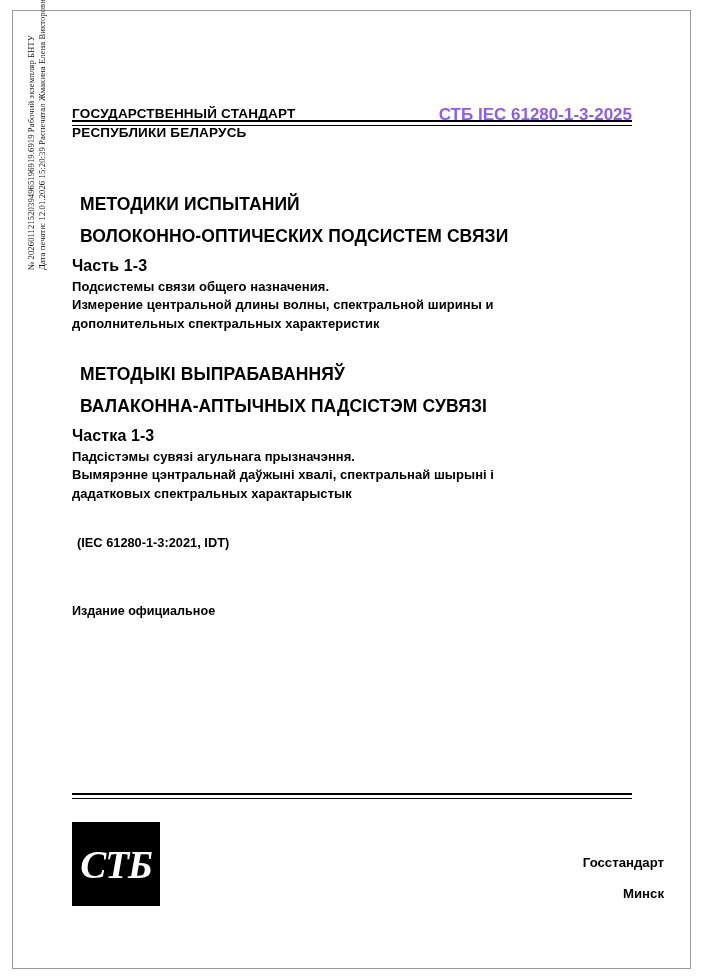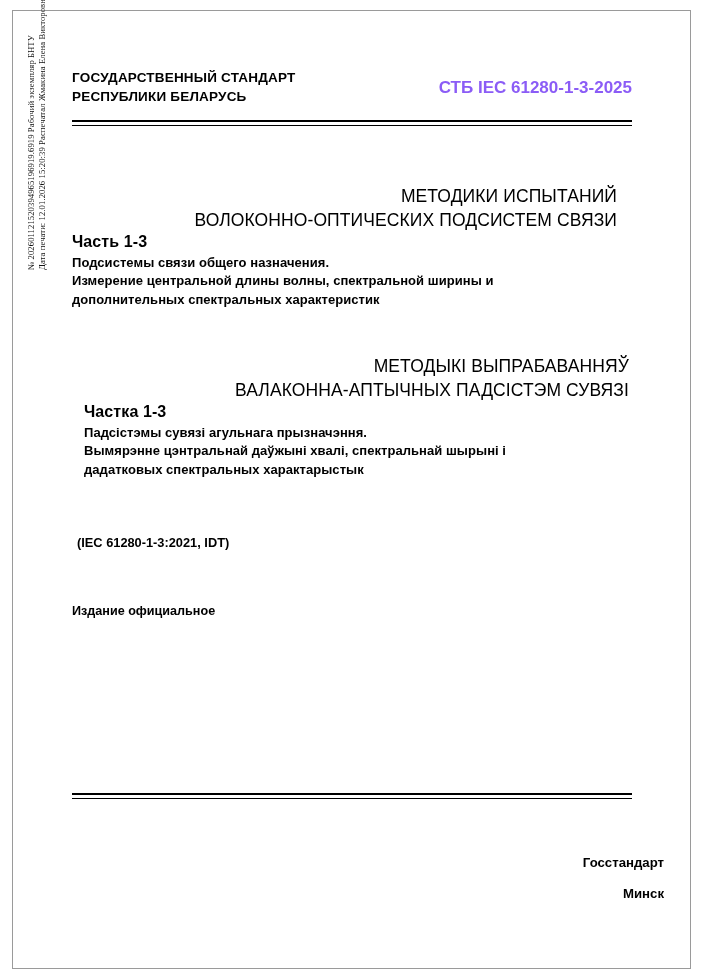--- a/index.html
+++ b/index.html
@@ -41,21 +41,22 @@
   
   .header {
     position: absolute;
     left: 0;
     top: 58px;
     width: 560px;
   }
   .header-row {
     display: flex;
     justify-content: space-between;
-    align-items: center;
+    align-items: flex-start;
+    margin-top: 36px;
   }
   .header-left {
     font-size: 13.5px;
     font-weight: bold;
     line-height: 1.42;
     letter-spacing: 0.2px;
     color: #000;
   }
   .header-right {
     font-size: 17px;
@@ -77,32 +78,31 @@
 
   
   .block-ru {
     position: absolute;
     left: 0;
     top: 175px;
     width: 545px;
   }
   .block-by {
     position: absolute;
-    left: 12px;
+    left: 0;
     top: 345px;
     width: 545px;
   }
   .title-main {
     font-size: 17.5px;
-    font-weight: normal;
+    font-weight: bold;
     line-height: 1.36;
     color: #000;
-    margin: 0;
+    margin: 8px;
     letter-spacing: 0.1px;
-    text-align: right;
   }
   .title-part {
     font-size: 16px;
     font-weight: bold;
     color: #000;
     letter-spacing: 0.1px;
   }
   .title-sub {
     font-size: 13px;
     font-weight: bold;
@@ -240,20 +240,23 @@
         <div>дадатковых спектральных характарыстык</div>
       </div>
     </div>
 
     <div class="idt">(IEC 61280-1-3:2021, IDT)</div>
 
     <div class="official">Издание официальное</div>
 
     <div class="rule-bottom"></div>
 
+    <div class="logo">
+      <div class="logo-glyph">СТБ</div>
+    </div>
 
     <div class="publisher">
       <div>Госстандарт</div>
       <div>Минск</div>
     </div>
 
   </div>
 </div>
 
 </body></html>

